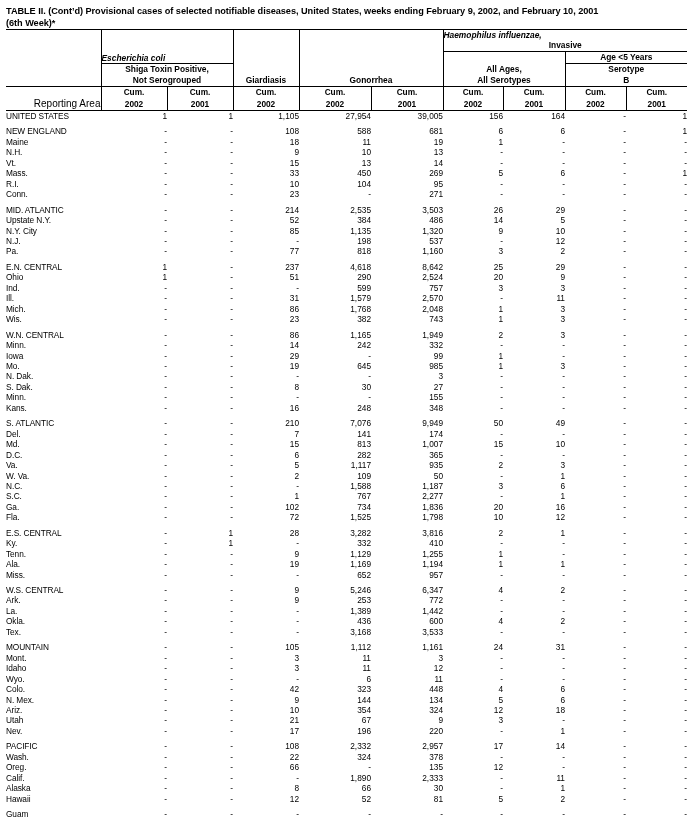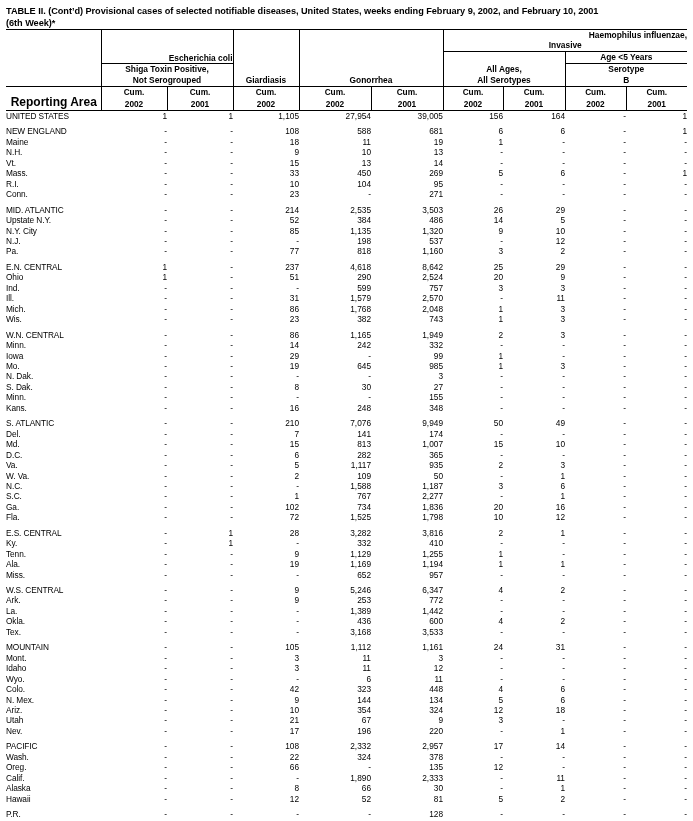--- a/index.html
+++ b/index.html
@@ -53,36 +53,37 @@
   .bl { border-left: 1.1px solid #000; }
 
   .hdr-group {
     font-size: 8.4px;
     line-height: 10px;
     font-weight: bold;
     text-align: center;
     padding-bottom: 1px;
   }
   .hdr-ital {
+    font-style: italic;
     font-weight: bold;
     font-size: 8.4px;
     line-height: 10px;
-    text-align: right;
+    text-align: left;
   }
   .hdr-cum {
     font-size: 8.3px;
     line-height: 9.4px;
     text-align: center;
     font-weight: bold;
     padding: 1px 0 1px 0;
   }
   .hdr-reporting {
-    font-size: 12px;
-    font-weight: bold;
-    text-align: center;
+    font-size: 10px;
+    font-weight: normal;
+    text-align: right;
     padding-left: 1px;
     padding-bottom: 1px;
   }
 
   
   .body-wrap {
     margin: 0 6px;
     width: 681px;
   }
   table.data {
@@ -1021,20 +1022,32 @@
             <td class="num p5">81</td>
             <td class="num p6">5</td>
             <td class="num p7">2</td>
             <td class="num p8">-</td>
             <td class="num p9">-</td>
           </tr>
           <tr class="gap">
             <td colspan="10"></td>
           </tr>
           <tr class="">
+            <td class="area">Guam</td>
+            <td class="num p1">-</td>
+            <td class="num p2">-</td>
+            <td class="num p3">-</td>
+            <td class="num p4">-</td>
+            <td class="num p5">-</td>
+            <td class="num p6">-</td>
+            <td class="num p7">-</td>
+            <td class="num p8">-</td>
+            <td class="num p9">-</td>
+          </tr>
+          <tr class="">
             <td class="area">P.R.</td>
             <td class="num p1">-</td>
             <td class="num p2">-</td>
             <td class="num p3">-</td>
             <td class="num p4">-</td>
             <td class="num p5">128</td>
             <td class="num p6">-</td>
             <td class="num p7">-</td>
             <td class="num p8">-</td>
             <td class="num p9">-</td>

